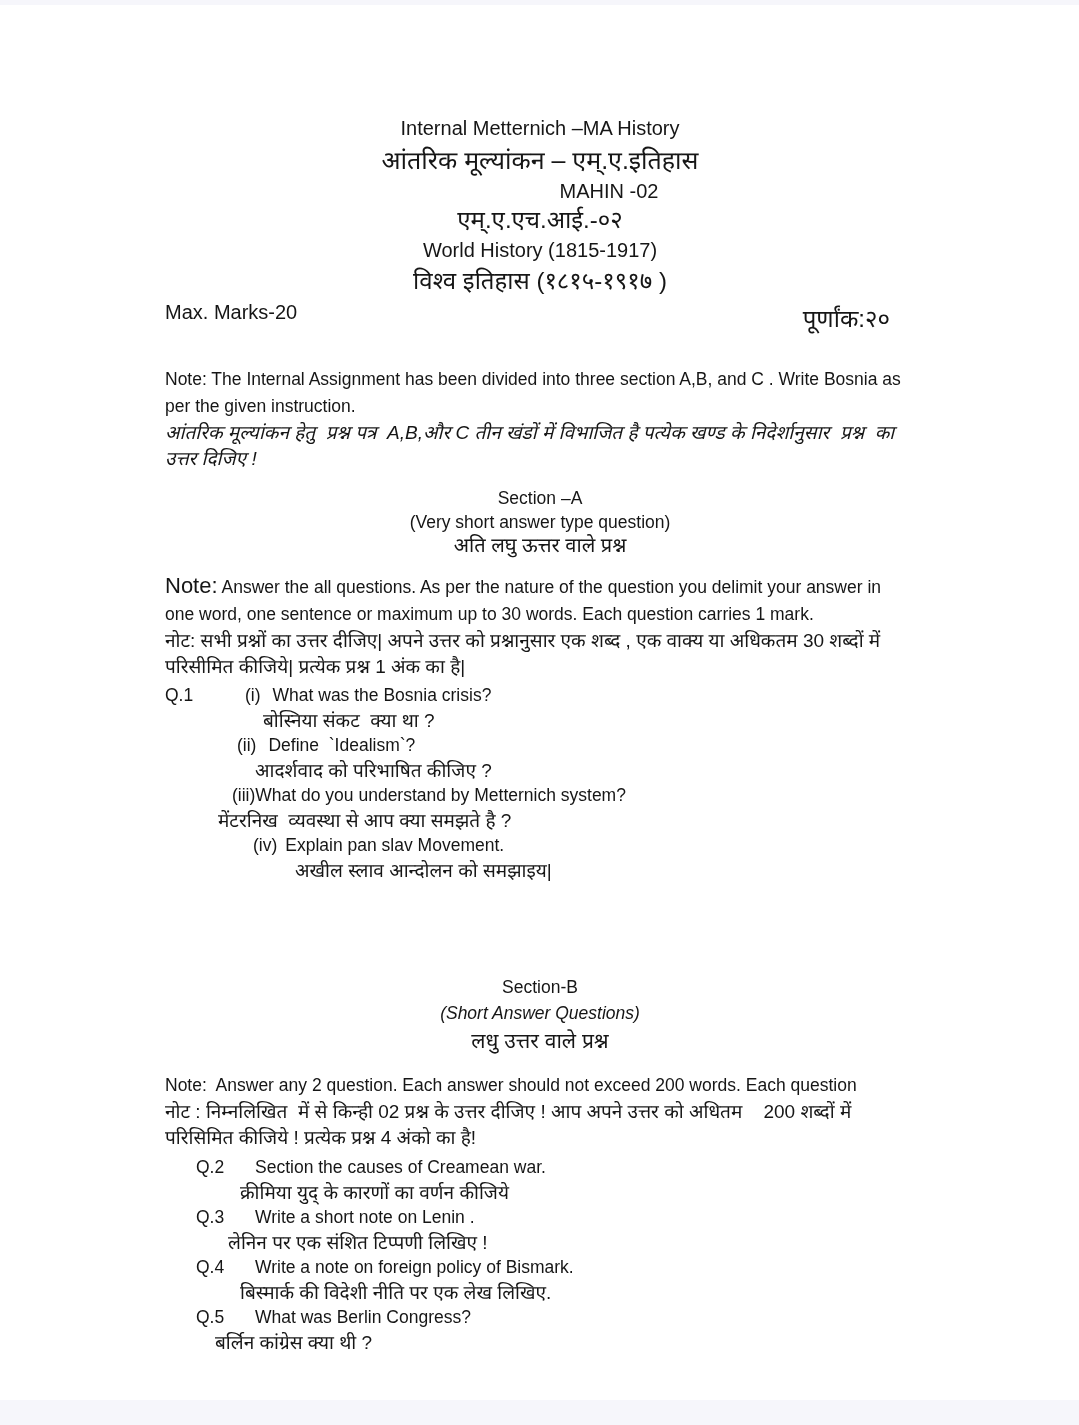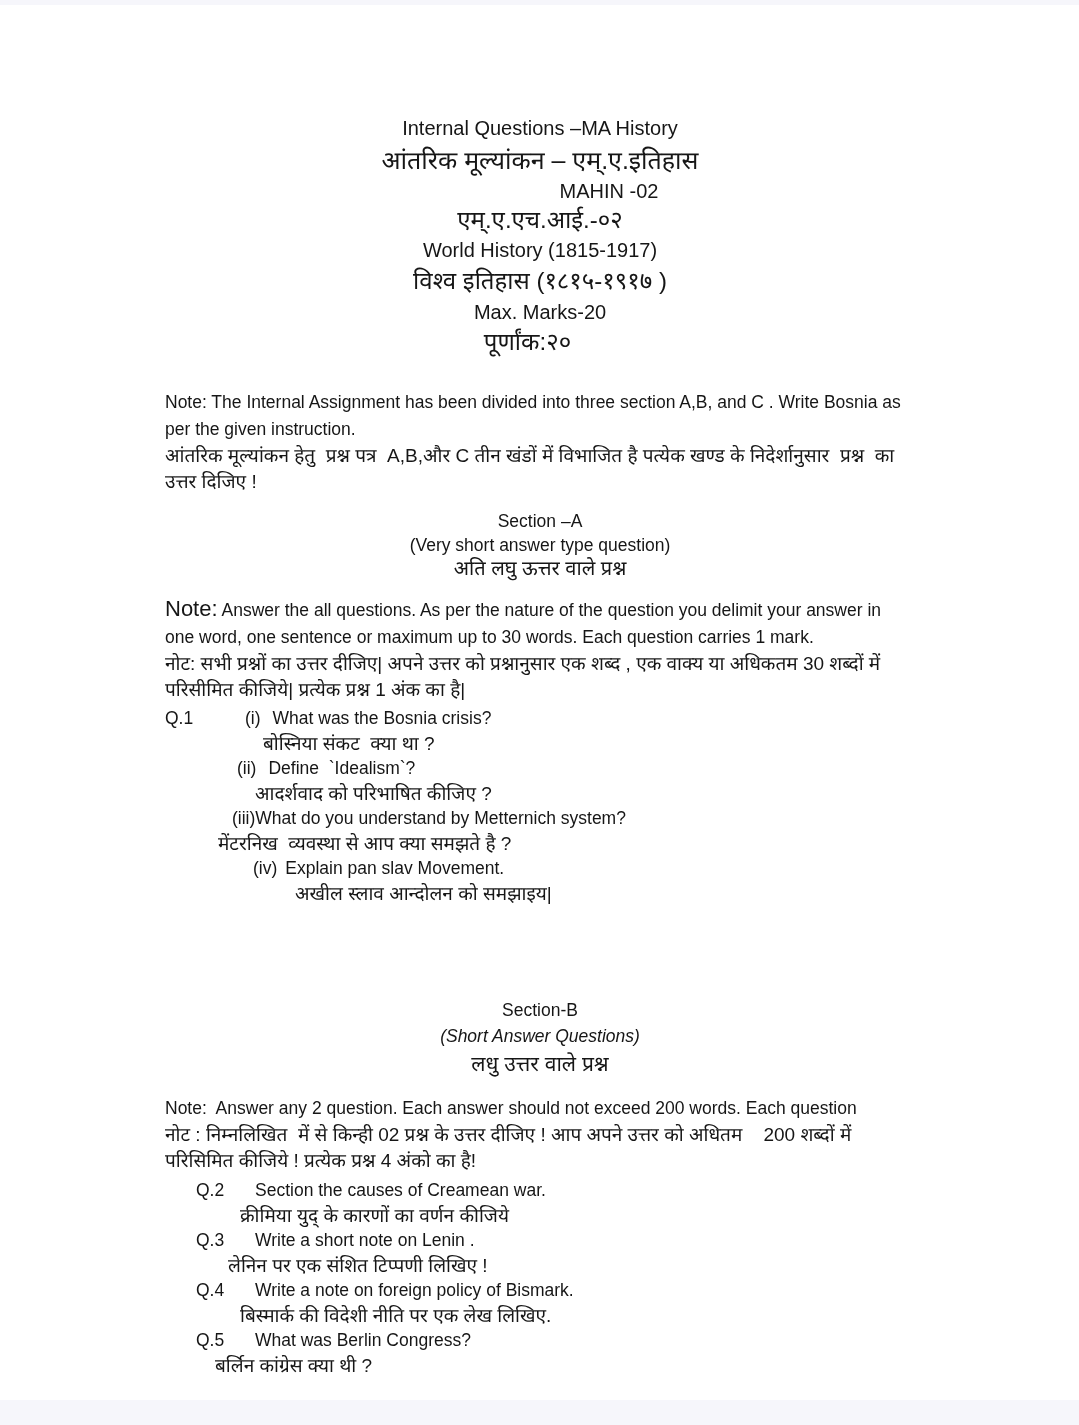--- a/index.html
+++ b/index.html
@@ -25,31 +25,30 @@
   .title-block { text-align: center; }
   .t-en   { font-size: 20px; line-height: 31px; }
   .t-hi   { font-size: 25px; line-height: 33px; }
   .t-hi2  { font-size: 24px; line-height: 30px; }
   .t-code { position: relative; left: 69px; line-height: 28px; }
   .t-sub  { line-height: 30px; }
   .t-hi3  { font-size: 24px; line-height: 32px; }
 
   
   .marks-row {
-    display: flex; justify-content: space-between; align-items: center;
+    display: flex; justify-content: space-between; align-items: flex-start;
     margin-top: 4px;
-    flex-direction: column;
   }
   .marks-en { font-size: 20px; }
   .marks-hi { font-size: 24px; padding-right: 25px; }
 
   
   .note1 { margin-top: 32px; }
   .note1 .en { line-height: 27px; }
-  .note1 .hi { line-height: 26px; }
+  .note1 .hi { line-height: 26px; font-style: italic; }
 
   .sec-head { text-align: center; margin-top: 14px; }
   .sec-title    { font-size: 17.5px; line-height: 25px; }
   .sec-sub-en   { font-size: 17.5px; line-height: 23px; }
   .sec-sub-en.it{ font-style: italic; line-height: 27px; }
   .sec-sub-hi   { font-size: 20px;   line-height: 23px; }
   .sec-sub-hi.b { font-size: 21px;   line-height: 28px; }
 
   .note2 { margin-top: 15px; }
   .note2 .lead { line-height: 27px; }
@@ -87,21 +86,21 @@
   .qb-hi-3 { padding-left: 50px; }
 </style>
 </head>
 <body>
 
 <div class="edge-strip"></div>
 
 <div class="page">
 
   <div class="title-block">
-    <div class="t-en">Internal Questions –MA History</div>
+    <div class="t-en">Internal Metternich –MA History</div>
     <div class="t-hi">आंतरिक मूल्यांकन – एम्.ए.इतिहास</div>
     <div class="t-en t-code">MAHIN -02</div>
     <div class="t-hi2">एम्.ए.एच.आई.-०२</div>
     <div class="t-en t-sub">World History (1815-1917)</div>
     <div class="t-hi3">विश्व इतिहास (१८१५-१९१७ )</div>
   </div>
 
   <div class="marks-row">
     <span class="marks-en">Max. Marks-20</span>
     <span class="marks-hi">पूर्णांक:२०</span>

